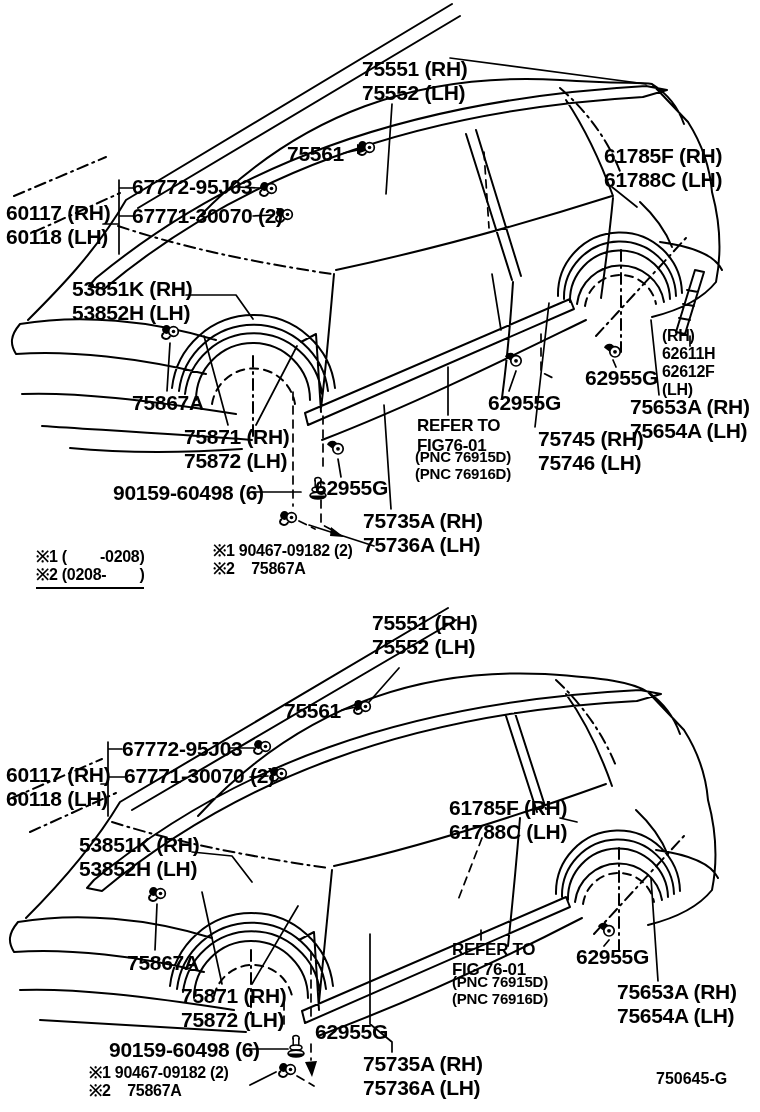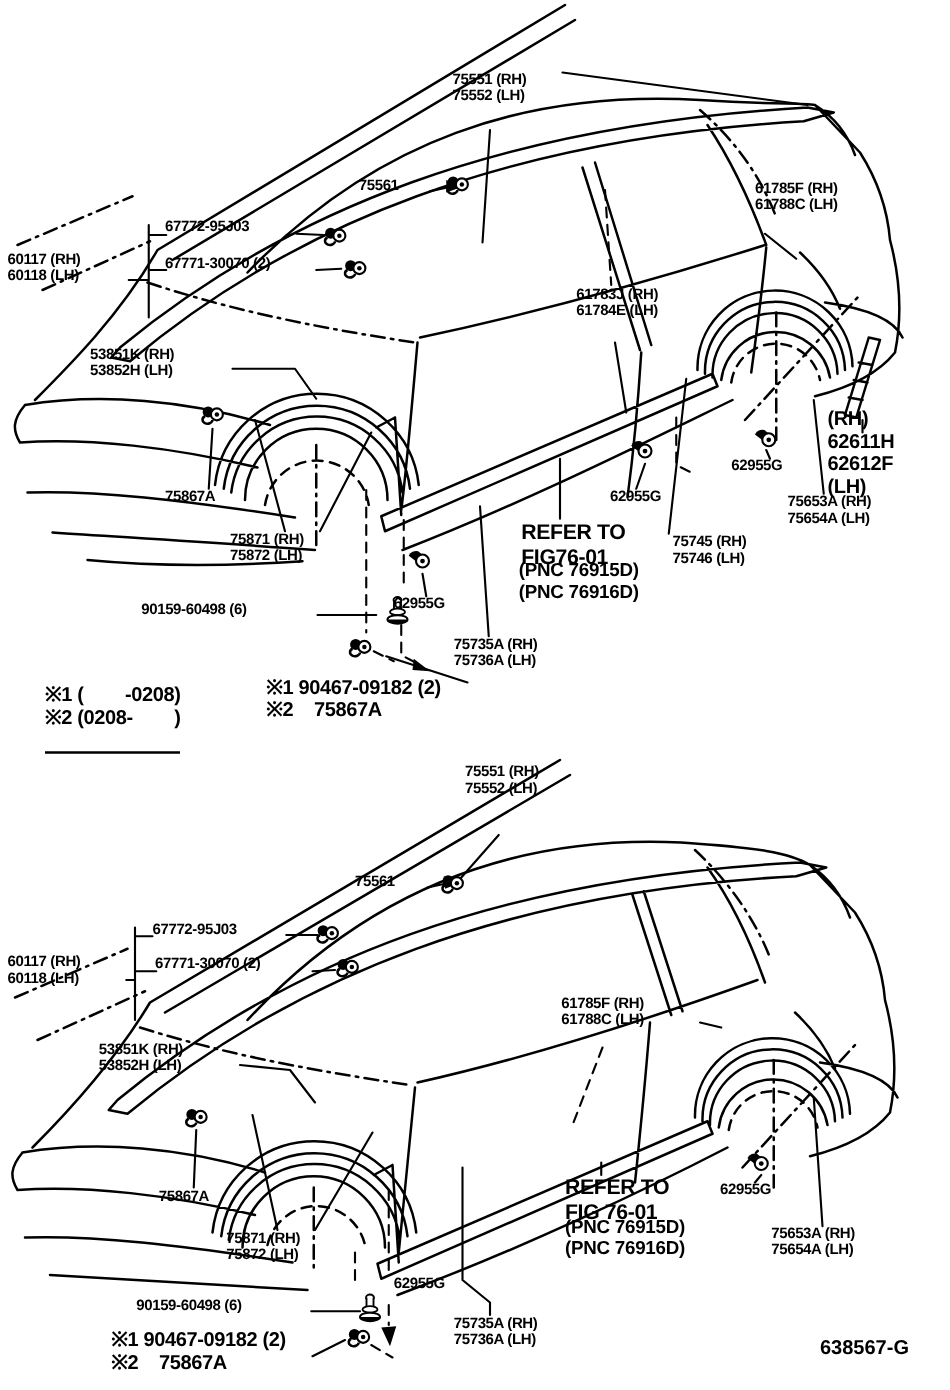--- a/index.html
+++ b/index.html
@@ -4,27 +4,27 @@
 <style>
   html,body{margin:0;padding:0;background:#fff;}
   .page{position:relative;width:760px;height:1112px;background:#ffffff;overflow:hidden;
         font-family:"Liberation Sans", sans-serif;color:#000;}
   svg.canvas{position:absolute;left:0;top:0;}
   .art{stroke:#000;fill:none;stroke-width:2;stroke-linecap:round;stroke-linejoin:round;}
   .dashdot{stroke-dasharray:11 5 2 5;}
   .dashed{stroke-dasharray:8 6;}
   .lead{stroke:#000;fill:none;stroke-width:1.7;stroke-linecap:round;stroke-linejoin:round;}
   .fillb{fill:#000;stroke:none;}
-  .lbl{position:absolute;font-weight:bold;font-size:12px;line-height:1.12;
+  .lbl{position:absolute;font-weight:bold;font-size:21px;line-height:1.12;
        white-space:pre;letter-spacing:-0.3px;}
   .mid{font-size:16px;}
   .refer{font-size:17px;line-height:1.15;}
   .pnc{font-size:15px;line-height:1.1;letter-spacing:-0.2px;}
   .right{}
-  .note-underline{border-bottom:2px solid #000;padding-bottom:17px;}
+  .note-underline{border-bottom:2px solid #000;padding-bottom:3px;}
   .figcode{font-size:16px;letter-spacing:0;}
 </style>
 </head>
 <body>
 
 <div class="page">
 
 <svg class="canvas" width="760" height="1112" viewBox="0 0 760 1112">
   <defs>
     <g id="icon-clip">
@@ -212,22 +212,20 @@
 
 <div class="lbl" style="left:362px;top:57px">75551 (RH)
 75552 (LH)</div>
 <div class="lbl" style="left:287px;top:142px">75561</div>
 <div class="lbl" style="left:132px;top:175px">67772-95J03</div>
 <div class="lbl" style="left:132px;top:204px">67771-30070 (2)</div>
 <div class="lbl" style="left:6px;top:201px">60117 (RH)
 60118 (LH)</div>
 <div class="lbl" style="left:604px;top:144px">61785F (RH)
 61788C (LH)</div>
-<div class="lbl" style="left:461px;top:229px">61783J (RH)
-61784E (LH)</div>
 <div class="lbl" style="left:72px;top:277px">53851K (RH)
 53852H (LH)</div>
 <div class="lbl" style="left:132px;top:391px">75867A</div>
 <div class="lbl" style="left:184px;top:425px">75871 (RH)
 75872 (LH)</div>
 <div class="lbl" style="left:113px;top:481px">90159-60498 (6)</div>
 <div class="lbl" style="left:315px;top:476px">62955G</div>
 <div class="lbl" style="left:488px;top:391px">62955G</div>
 <div class="lbl" style="left:585px;top:366px">62955G</div>
 <div class="lbl refer" style="left:417px;top:416px">REFER TO
@@ -269,15 +267,15 @@
 <div class="lbl refer" style="left:452px;top:940px">REFER TO
 FIG 76-01</div>
 <div class="lbl pnc" style="left:452px;top:974px">(PNC 76915D)
 (PNC 76916D)</div>
 <div class="lbl" style="left:617px;top:980px">75653A (RH)
 75654A (LH)</div>
 <div class="lbl" style="left:363px;top:1052px">75735A (RH)
 75736A (LH)</div>
 <div class="lbl mid" style="left:89px;top:1064px">※1 90467-09182 (2)
 ※2    75867A</div>
-<div class="lbl figcode" style="left:656px;top:1070px">638567-G</div>
+<div class="lbl figcode" style="left:656px;top:1070px">750645-G</div>
 
 </div>
 
 </body></html>

